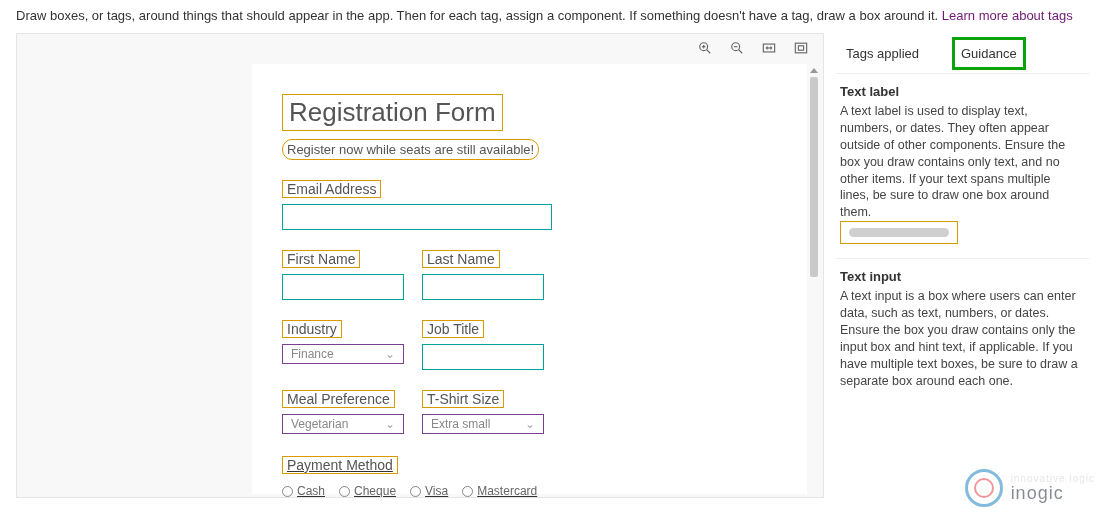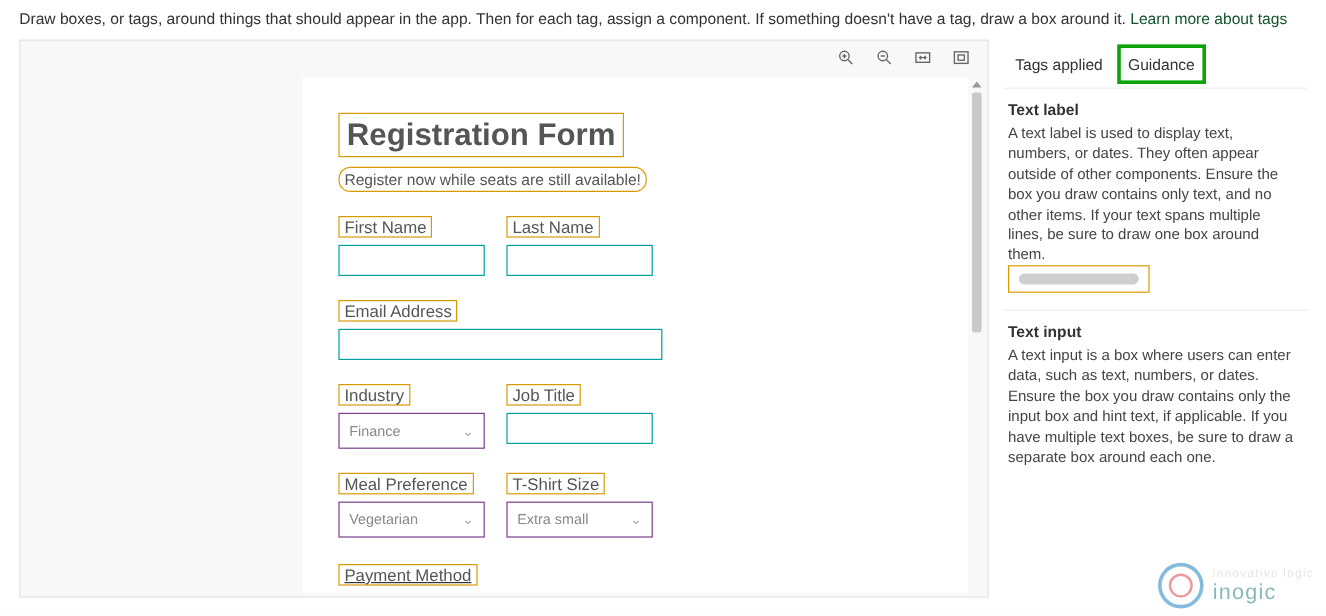--- a/index.html
+++ b/index.html
@@ -1,74 +1,74 @@
 <!DOCTYPE html>
 <html><head>
 <meta charset="utf-8">
 <style>
   * { box-sizing: border-box; margin: 0; padding: 0; }
   body { font-family: "Segoe UI", Arial, sans-serif; font-size: 13px; color: #333; background: #fff; width: 1105px; height: 513px; overflow: hidden; }
   
   .top-instruction { padding: 8px 12px 10px 16px; font-size: 13px; color: #333; }
-  .top-instruction .link { color: #14532d; text-decoration: none; }
+  .top-instruction .link { color: #701a75; text-decoration: none; }
   
   .main-row { display: flex; height: 465px; padding: 0 16px; }
   
   .canvas-wrap { flex: 1; border: 1px solid #e5e5e5; background: #f8f8f8; position: relative; display: flex; flex-direction: column; }
   .canvas-toolbar { display: flex; justify-content: flex-end; align-items: center; gap: 16px; padding: 6px 14px 8px; }
   .tb-icon { width: 16px; height: 16px; display: flex; align-items: center; justify-content: center; color: #666; cursor: pointer; }
   .tb-icon svg { width: 14px; height: 14px; }
   
   .canvas-scroll { flex:1; position: relative; overflow: hidden; }
   .form-sheet { position: absolute; left: 235px; top: 0; width: 555px; height: 430px; background: #fff; padding: 30px 30px 0 30px; }
   
   .tag-box { border: 1px solid; display: inline-block; }
   .orange { border-color: #d99a00; }
   .teal   { border-color: #00a19a; }
   .purple { border-color: #7a3f8f; }
   
-  .h1 { font-size: 26px; font-weight: 700; color: #555; font-family: "Segoe UI Light","Segoe UI",Arial; padding: 2px 6px; }
+  .h1 { font-size: 26px; font-weight: 400; color: #555; font-family: "Segoe UI Light","Segoe UI",Arial; padding: 2px 6px; }
   .sub { font-size: 13px; color: #555; padding: 2px 4px; border-radius: 10px; }
   .lbl { font-size: 14px; color: #555; padding: 0 4px; }
   
   .row { display:flex; gap: 18px; margin-top: 20px; }
   .col { display:flex; flex-direction:column; align-items:flex-start; gap:6px; }
   .input-box { height: 26px; width: 122px; background:#fff; }
   .input-box.wide { width: 270px; }
-  .select-box { height: 30px; width: 122px; background:#fff; display:flex; align-items:center; justify-content:space-between; padding: 0 8px; font-size: 12px; color:#888; }
+  .select-box { height: 20px; width: 122px; background:#fff; display:flex; align-items:center; justify-content:space-between; padding: 0 8px; font-size: 12px; color:#888; }
   .chev { color:#aaa; }
   
   .radio-row { display:flex; gap: 14px; margin-top: 8px; font-size:12px; color:#666;}
   .radio-item { display:flex; align-items:center; gap:4px;}
   .radio-circle { width:11px; height:11px; border:1px solid #888; border-radius:50%; }
   
   .vscrollbar { position:absolute; right:2px; top:0; bottom:0; width:14px; background:#f8f8f8; display:flex; flex-direction:column; align-items:center; justify-content:flex-start; padding-top:4px;}
   .vscroll-arrow { width:0;height:0;border-left:4px solid transparent;border-right:4px solid transparent;border-bottom:5px solid #999; margin-bottom:4px;}
   .vscroll-thumb { width:8px; height:200px; background:#c9c9c9; border-radius:2px;}
   
   .side { width: 265px; padding: 0 0 0 12px; }
-  .tabs { display:flex; align-items:center; gap: 6px; height: 40px; padding: 0 4px;}
+  .tabs { display:flex; align-items:center; gap: 27px; height: 40px; padding: 0 4px;}
   .tab { font-size: 13px; color:#333; padding: 6px 6px; }
   .tab.highlight { border: 3px solid #0aa30a; }
   
   .panel { border-top:1px solid #eee; padding: 10px 8px 14px 4px; font-size:12.5px; color:#333; }
   .panel h4 { font-size: 13px; font-weight:600; margin-bottom: 4px; }
   .panel p { line-height: 1.35; color:#444; }
   .panel .tlink { color:#8a2be2; }
   .example-label { font-size:12px; color:#555; margin-top:8px; margin-bottom:6px;}
   
   .example-textlabel { border:1px solid #d99a00; padding: 6px 8px; display:inline-flex; align-items:center; }
   .ph-bar { height:9px; width:100px; background:#cfcfcf; border-radius:5px; }
   
   .watermark { position:absolute; right: 10px; bottom: 6px; display:flex; align-items:center; gap:8px; opacity:0.5; pointer-events:none;}
   .wm-circle { width:38px; height:38px; border:3px solid #0a7abf; border-radius:50%; position:relative;}
   .wm-circle::after{content:"";position:absolute;inset:6px;border:2px solid #d33; border-radius:50%;}
   .wm-text { font-size:13px; color:#aaa; letter-spacing:1px; display:flex; flex-direction:column; line-height:1;}
   .wm-text .l1{font-size:10px;color:#ccc;}
-  .wm-text .l2{font-size:18px;color:#0f766e;font-weight:300;}
+  .wm-text .l2{font-size:18px;color:#0f172a;font-weight:300;}
 </style>
 </head>
 <body>
 
 <div class="top-instruction">
   <span>Draw boxes, or tags, around things that should appear in the app. Then for each tag, assign a component. If something doesn't have a tag, draw a box around it.</span>
   <a class="link">Learn more about tags</a>
 </div>
 
 <div class="main-row">
@@ -106,33 +106,33 @@
       </span>
     </div>
 
     <div class="canvas-scroll">
       <div class="form-sheet">
         <div class="tag-box orange h1">Registration Form</div>
         <div style="margin-top:8px"><span class="tag-box orange sub">Register now while seats are still available!</span></div>
 
         <div class="row">
           <div class="col">
+            <span class="tag-box orange lbl">Email Address</span>
+            <span class="tag-box teal input-box wide"></span>
+          </div>
+        </div>
+
+        <div class="row">
+          <div class="col">
             <span class="tag-box orange lbl">First Name</span>
             <span class="tag-box teal input-box"></span>
           </div>
           <div class="col">
             <span class="tag-box orange lbl">Last Name</span>
             <span class="tag-box teal input-box"></span>
-          </div>
-        </div>
-
-        <div class="row">
-          <div class="col">
-            <span class="tag-box orange lbl">Email Address</span>
-            <span class="tag-box teal input-box wide"></span>
           </div>
         </div>
 
         <div class="row">
           <div class="col">
             <span class="tag-box orange lbl">Industry</span>
             <span class="tag-box purple select-box">
               <span>Finance</span>
               <span class="chev">⌄</span>
             </span>

